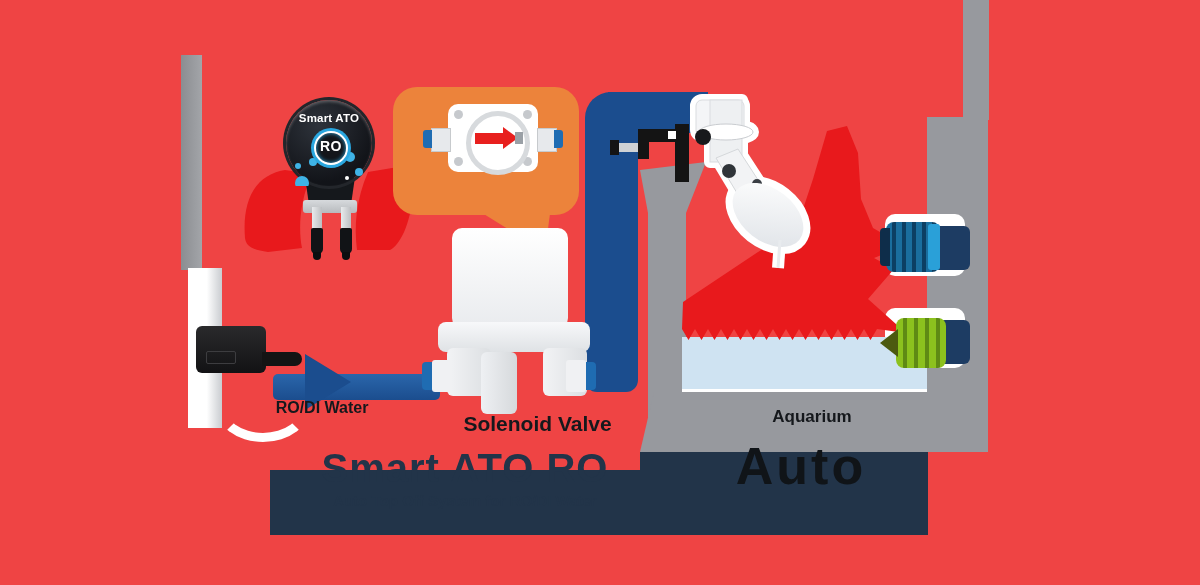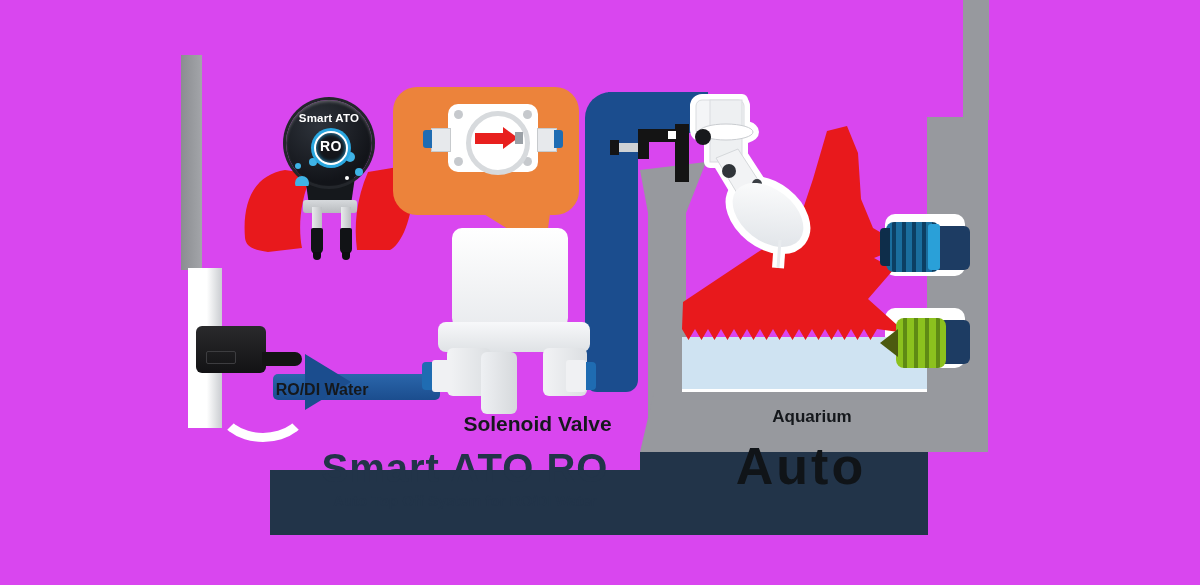--- a/index.html
+++ b/index.html
@@ -1,16 +1,16 @@
 <!DOCTYPE html>
 <html><head>
 <meta charset="utf-8">
 <style>
   html,body{margin:0;padding:0;background:#000;}
-  #stage{position:relative;width:1200px;height:585px;background:#d946ef;overflow:hidden;
+  #stage{position:relative;width:1200px;height:585px;background:#ef4444;overflow:hidden;
          font-family:"Liberation Sans",sans-serif;}
   .abs{position:absolute;}
   .lbl{position:absolute;font-weight:bold;text-align:center;white-space:nowrap;}
   svg{display:block;}
 </style>
 </head>
 <body>
 
 <div id="stage">
 
@@ -154,20 +154,20 @@
     <g fill="#ffffff">
         <circle cx="61" cy="78" r="2"></circle>
         <circle cx="70" cy="99" r="2"></circle>
         <circle cx="36" cy="52" r="2"></circle>
       </g>
   </svg>
   <div class="abs" style="left:314px;top:131px;width:30px;height:30px;border-radius:50%;border:2px solid #ffffff;
               box-shadow:0 0 0 3px #2aa7e0, inset 0 0 4px #2aa7e0;background:#14161b;"></div>
   <div class="lbl" style="left:314px;top:138px;width:34px;font-size:14px;color:#ffffff;letter-spacing:.5px;">RO</div>
 
-  <div class="lbl" style="left:232px;top:381px;width:180px;font-size:16px;color:#15181c;">RO/DI Water</div>
+  <div class="lbl" style="left:232px;top:399px;width:180px;font-size:16px;color:#15181c;">RO/DI Water</div>
   <div class="lbl" style="left:435px;top:412px;width:205px;font-size:21px;color:#15181c;">Solenoid Valve</div>
   <div class="lbl" style="left:742px;top:407px;width:140px;font-size:17px;color:#15181c;">Aquarium</div>
   <div class="lbl" style="left:715px;top:436px;width:172px;font-size:52px;color:#101418;letter-spacing:3px;">Auto</div>
   <div class="lbl" style="left:290px;top:446px;width:350px;font-size:40px;color:#223449;letter-spacing:1px;">Smart ATO RO</div>
   <div class="lbl" style="left:300px;top:492px;width:330px;font-size:15px;color:#223449;">Auto Top Off System for RO/DI Water</div>
 
 </div>
 
 </body></html>

